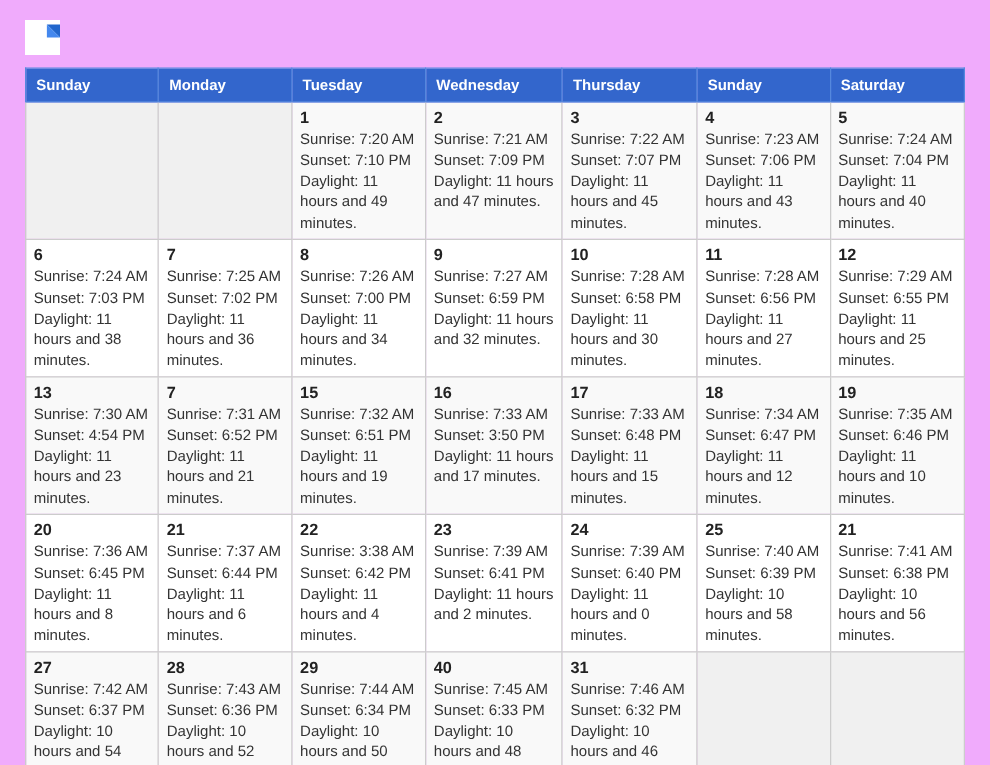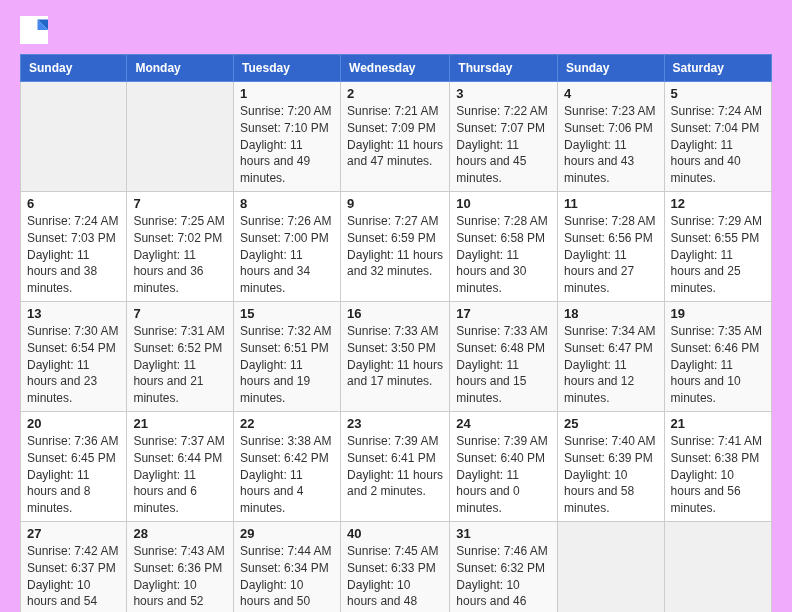--- a/index.html
+++ b/index.html
@@ -203,21 +203,21 @@
             <span class="day-num">12</span>
             <div class="day-info">Sunrise: 7:29 AM
 Sunset: 6:55 PM
 Daylight: 11 hours and 25 minutes.</div>
           </td>
         </tr>
         <tr>
           <td>
             <span class="day-num">13</span>
             <div class="day-info">Sunrise: 7:30 AM
-Sunset: 6:54 PM
+Sunset: 4:54 PM
 Daylight: 11 hours and 23 minutes.</div>
           </td>
           <td>
             <span class="day-num">7</span>
             <div class="day-info">Sunrise: 7:31 AM
 Sunset: 6:52 PM
 Daylight: 11 hours and 21 minutes.</div>
           </td>
           <td>
             <span class="day-num">15</span>

